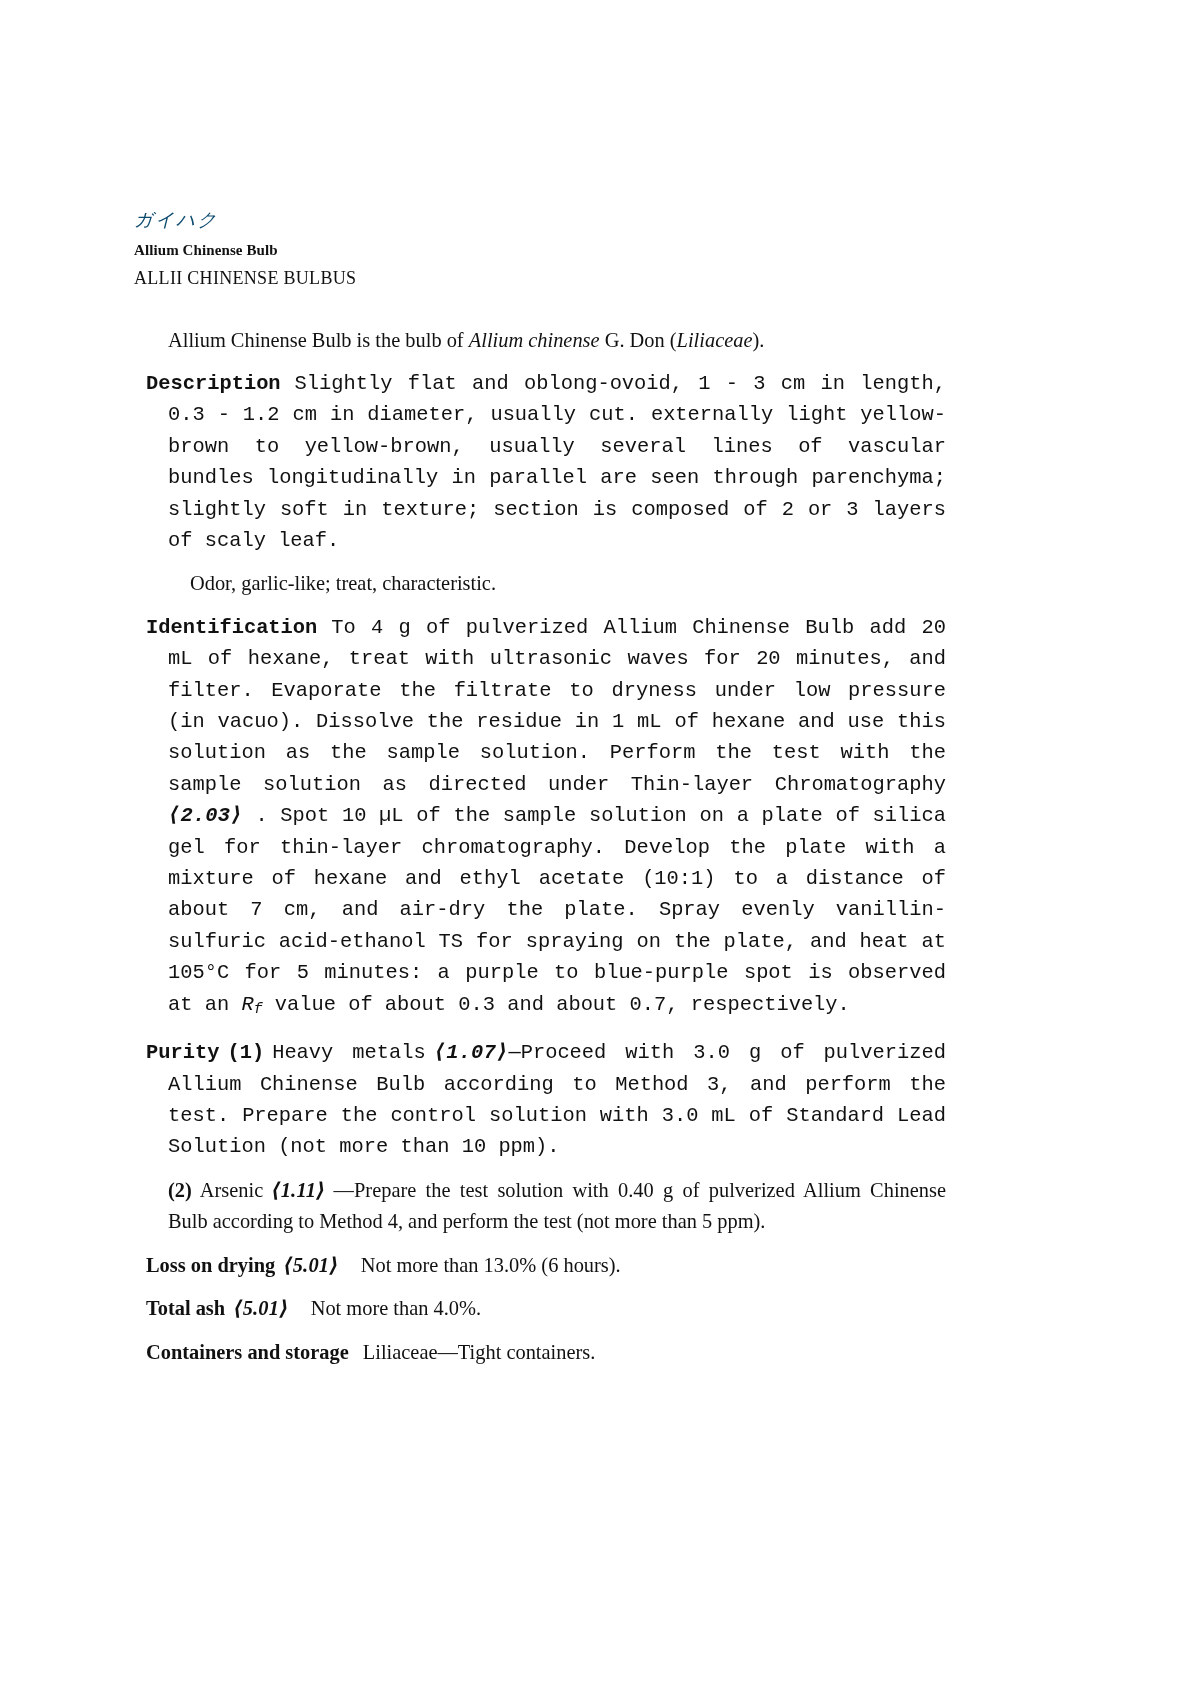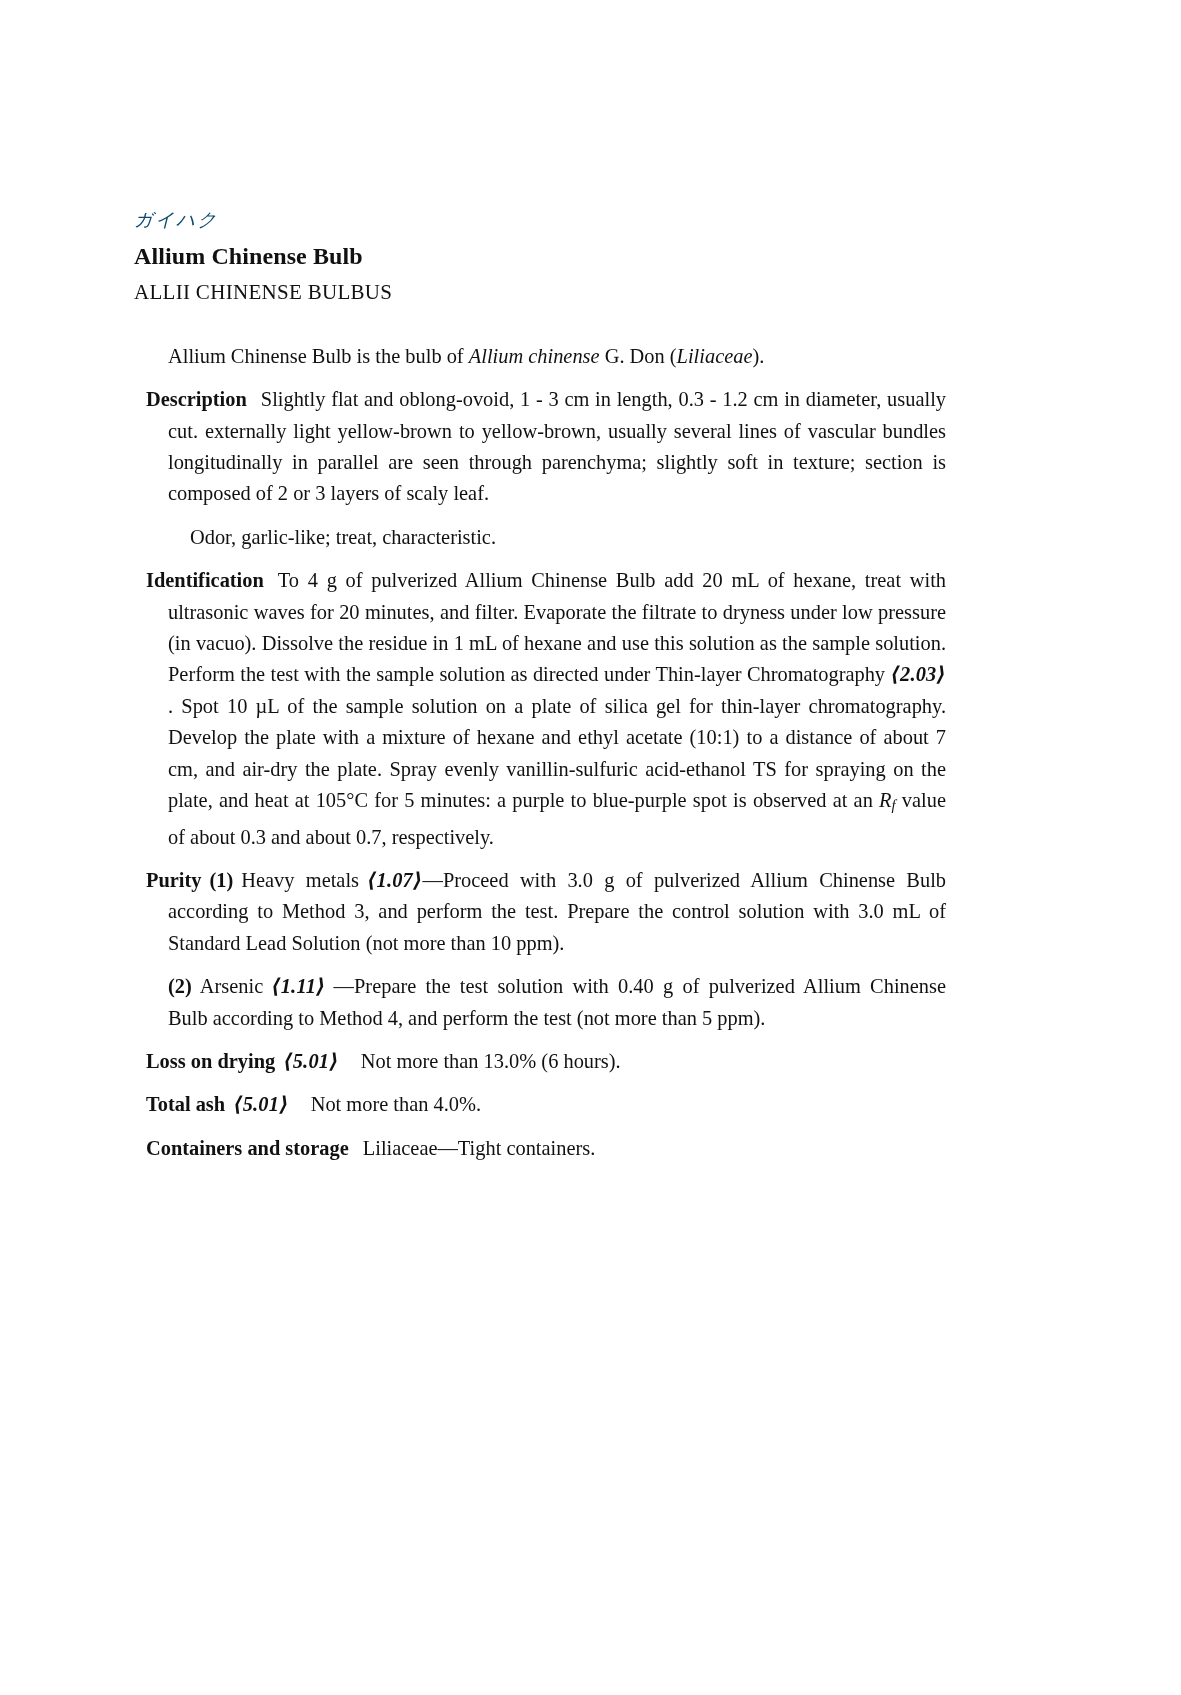--- a/index.html
+++ b/index.html
@@ -41,29 +41,29 @@
     font-size: 18.5px;
     letter-spacing: 2.2px;
     color: #0c4a6e;
     line-height: 1.35;
     margin: 0 0 7px 0;
     font-family: "DejaVu Serif", "Liberation Serif", serif;
     font-style: italic;
   }
   
   .title-en {
-    font-size: 24px;
+    font-size: 15px;
     font-weight: bold;
     line-height: 1.35;
     margin: 0 0 6px 0;
     letter-spacing: 0.1px;
   }
   
   .title-la {
-    font-size: 21px;
+    font-size: 18px;
     font-weight: normal;
     line-height: 1.35;
     margin: 0 0 34px 0;
     letter-spacing: 0.3px;
   }
 
   
   .mono-p {
     font-size: 20.4px;
     line-height: 31.4px;
@@ -74,20 +74,21 @@
   }
   
   .p-indent {
     text-indent: 22px;
     text-align: left;
   }
   
   .p-hang {
     padding-left: 22px;
     text-indent: -22px;
+    font-family: Liberation Mono, monospace;
   }
   .p-sub {
     padding-left: 22px;
     text-indent: 0;
   }
   .p-flat {
     text-align: left;
   }
   .p-odor {
     text-indent: 44px;

